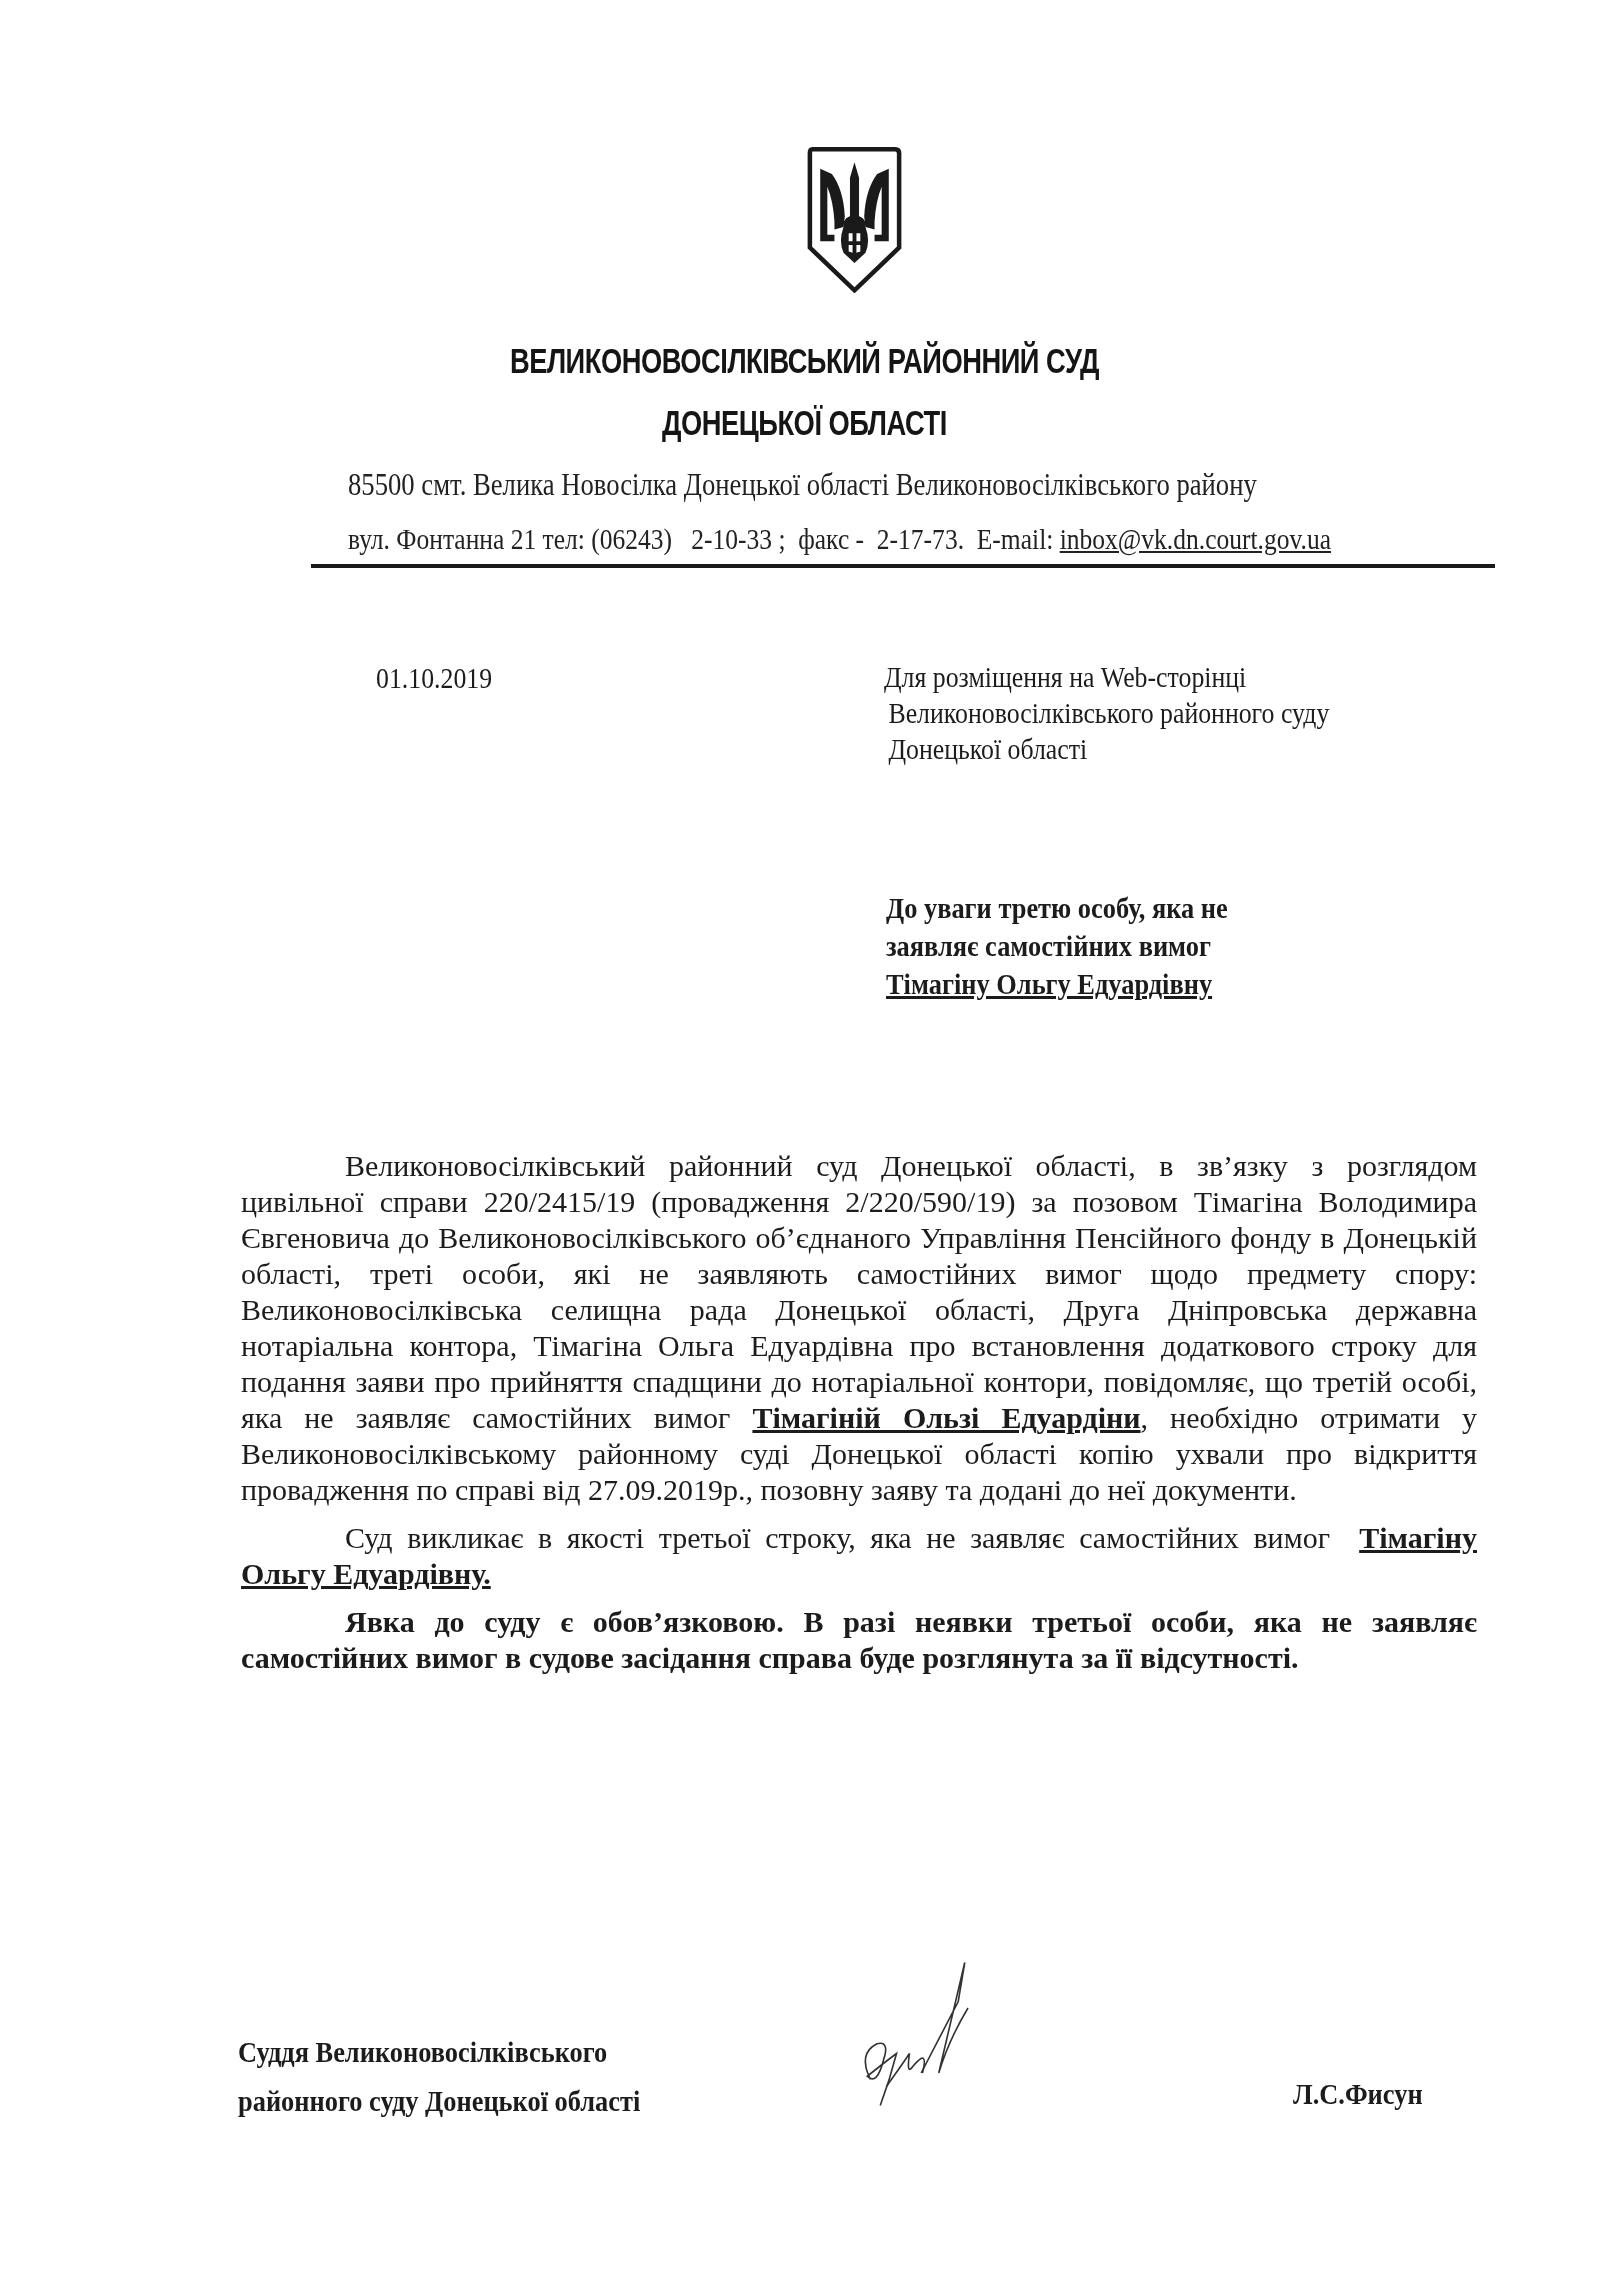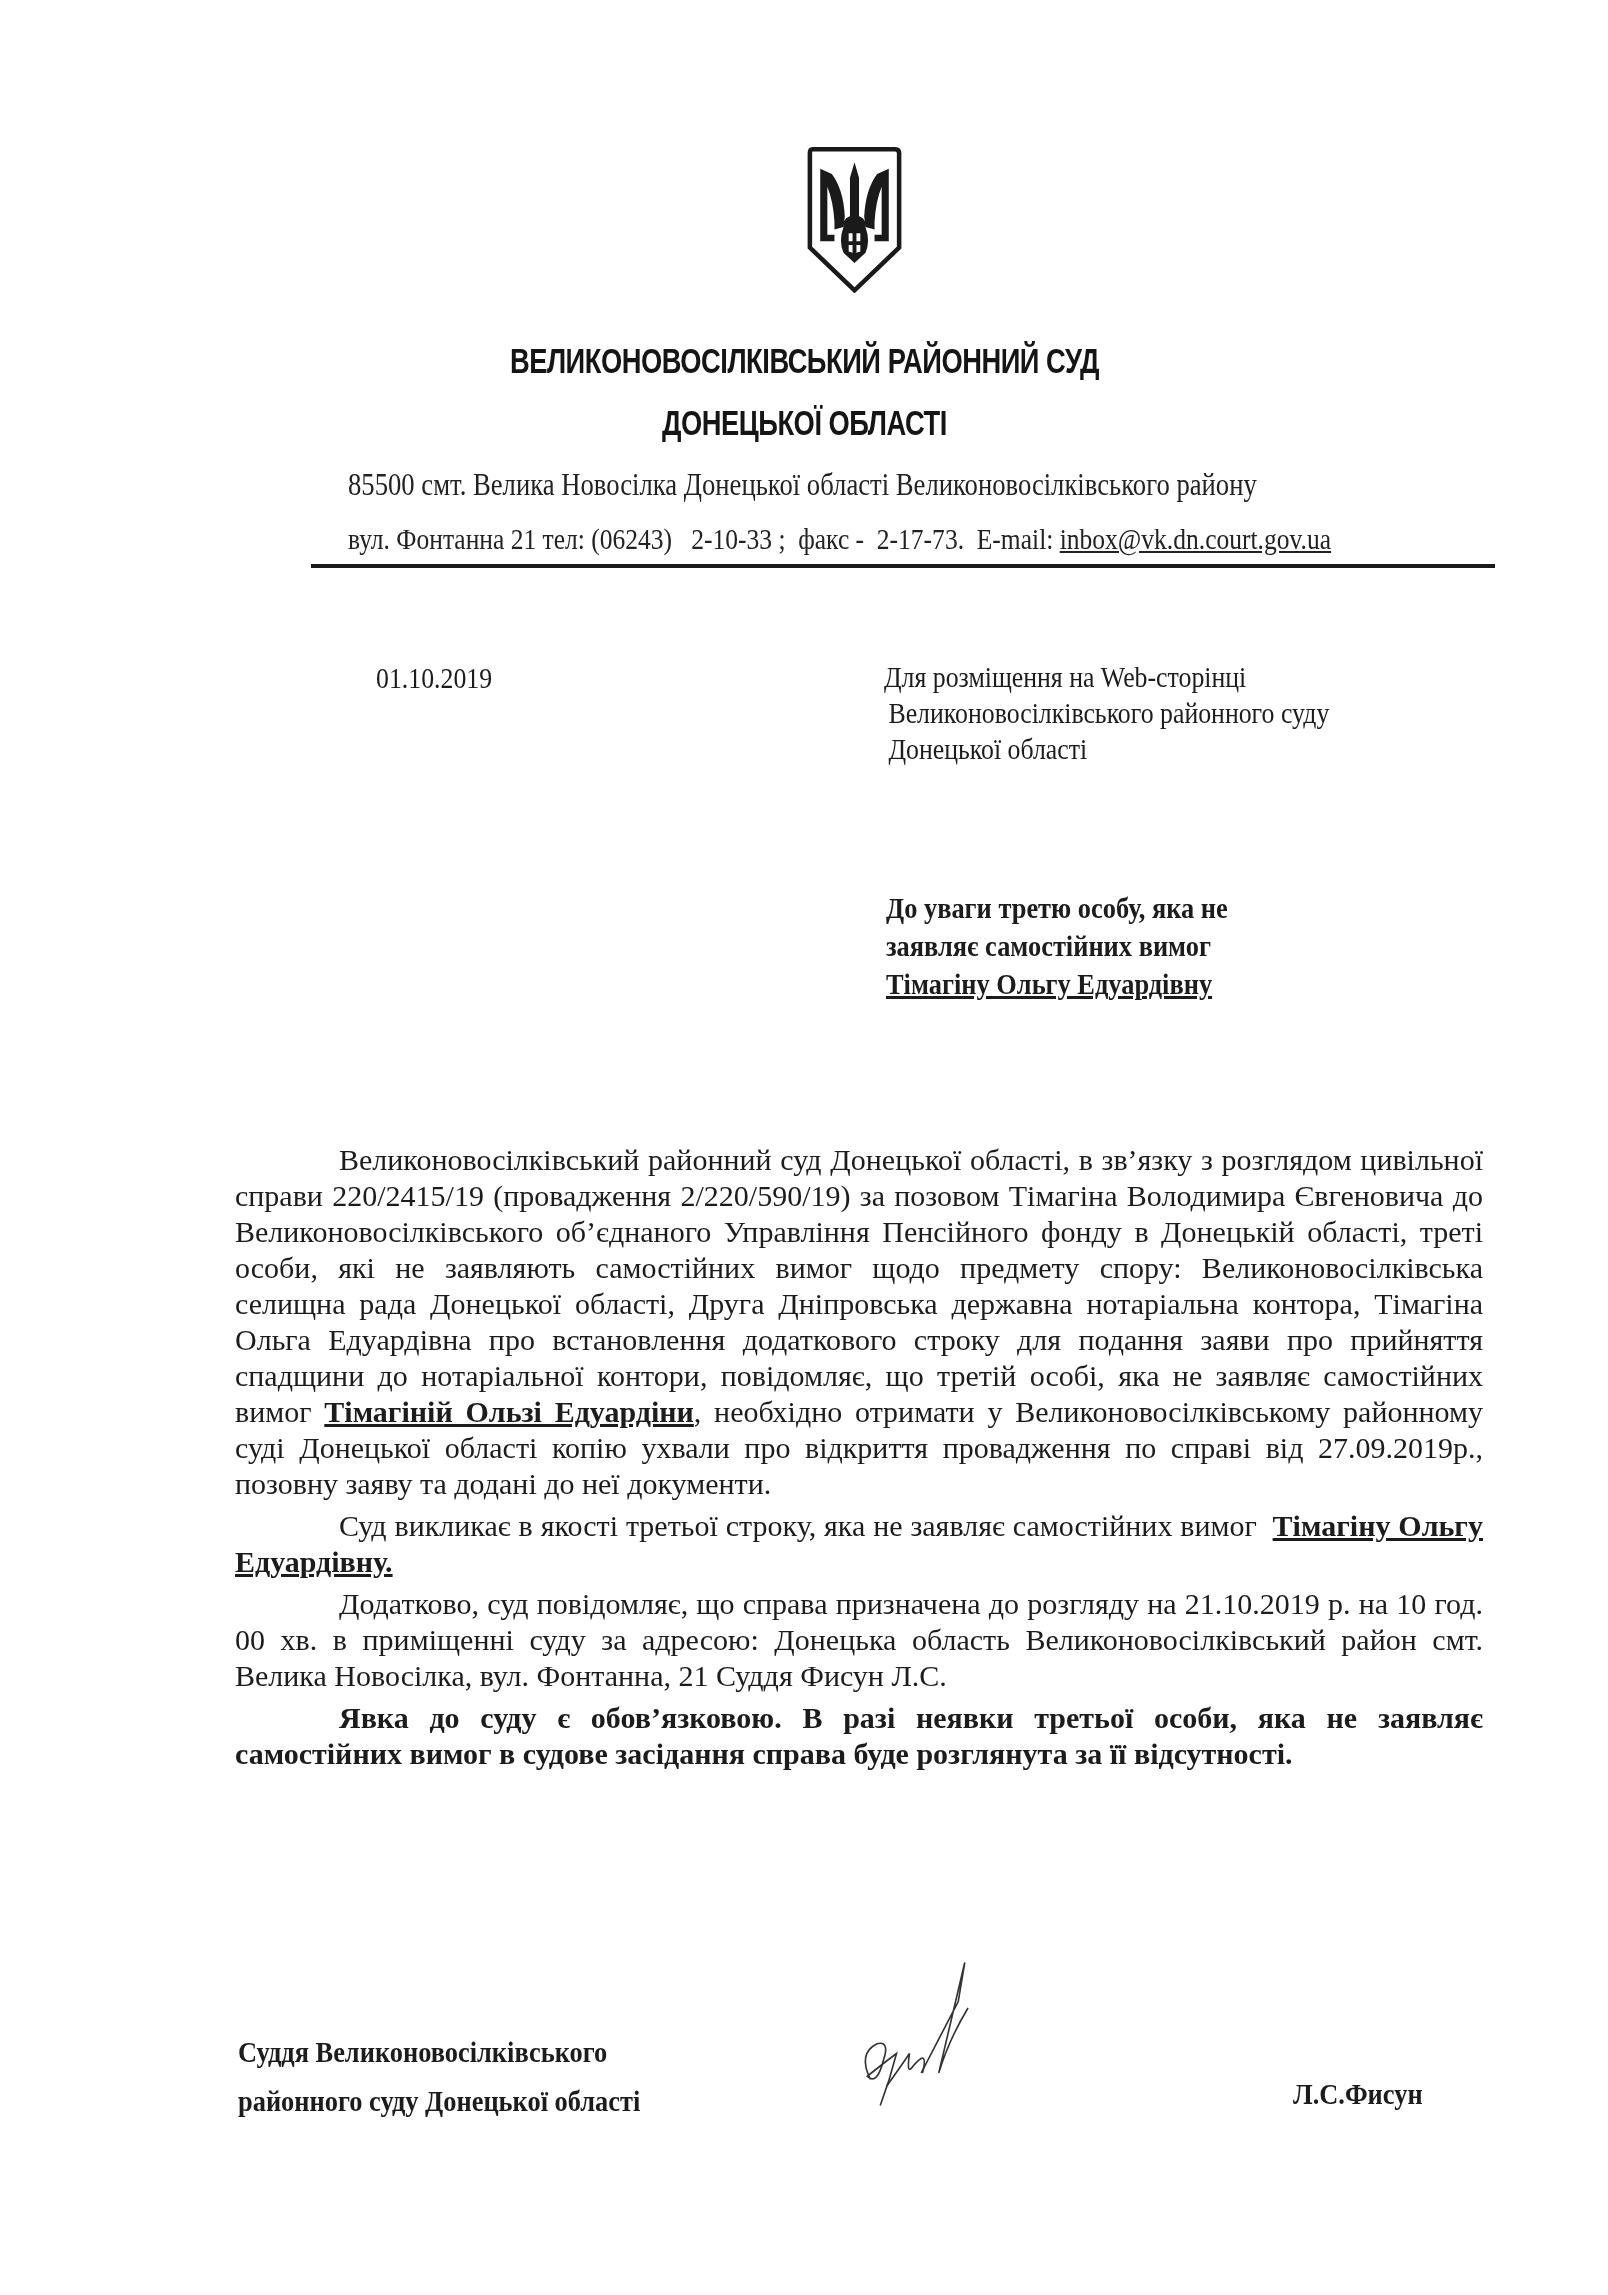--- a/index.html
+++ b/index.html
@@ -15,21 +15,21 @@
   .addr1 { left: 348px; top: 467px; }
   .addr2 { left: 348px; top: 523px; font-size: 29px; transform: scaleX(0.88); }
   .addr2 .email { text-decoration: underline; }
   .rule { left: 311px; top: 564px; width: 1184px; height: 3.9px; background: #1a1a1a; }
   .date { left: 376px; top: 661px; font-size: 30px; transform: scaleX(0.86); transform-origin: 0 50%; }
   .placement { left: 884px; top: 659px; font-size: 30px; line-height: 36px; transform: scaleX(0.86); transform-origin: 0 50%; white-space: nowrap; }
   .placement div:nth-child(n+2) { padding-left: 5.2px; }
   .attention { left: 886px; top: 889px; font-size: 30px; line-height: 38px; font-weight: bold; white-space: nowrap; transform: scaleX(0.88); transform-origin: 0 50%; }
   .attention .u { text-decoration: underline; text-decoration-thickness: 3.2px; }
   .body { left: 229px; top: 1136px; width: 1260px; font-size: 30px; line-height: 36px; text-align: justify; }
-  .body p { margin: 6px; }
+  .body p { margin: 12px; }
   .body .indent { text-indent: 104px; }
   .body .bu { font-weight: bold; text-decoration: underline; text-decoration-thickness: 2.6px; }
   .body .b { font-weight: bold; }
   .sign-title { left: 238px; top: 2027px; font-size: 30px; line-height: 49px; font-weight: bold; transform: scaleX(0.88); transform-origin: 0 50%; white-space: nowrap; }
   .sign-name { left: 1293px; top: 2077px; font-size: 30px; font-weight: bold; transform: scaleX(0.88); transform-origin: 0 50%; white-space: nowrap; }
   .signature { left: 851px; top: 1956px; width: 208px; height: 169px; }
 </style>
 </head>
 <body>
 
@@ -60,21 +60,20 @@
 
 <div class="abs attention">
   <div>До уваги третю особу, яка не</div>
   <div>заявляє самостійних вимог</div>
   <div><span class="u">Тімагіну Ольгу Едуардівну</span></div>
 </div>
 
 <div class="abs body">
   <p class="indent"><span>Великоновосілківський районний суд Донецької області, в зв’язку з розглядом цивільної справи 220/2415/19 (провадження 2/220/590/19) за позовом Тімагіна Володимира Євгеновича до Великоновосілківського об’єднаного Управління Пенсійного фонду в Донецькій області, треті особи, які не заявляють самостійних вимог щодо предмету спору: Великоновосілківська селищна рада Донецької області, Друга Дніпровська державна нотаріальна контора, Тімагіна Ольга Едуардівна про встановлення додаткового строку для подання заяви про прийняття спадщини до нотаріальної контори, повідомляє, що третій особі, яка не заявляє самостійних вимог </span><span class="bu">Тімагіній Ользі Едуардіни</span><span>, необхідно отримати у Великоновосілківському районному суді Донецької області копію ухвали про відкриття провадження по справі від 27.09.2019р., позовну заяву та додані до неї документи.</span></p>
   <p class="indent"><span style="white-space:pre-wrap">Суд викликає в якості третьої строку, яка не заявляє самостійних вимог  </span><span class="bu">Тімагіну Ольгу Едуардівну.</span></p>
-  <p class="indent">Додатково, суд повідомляє, що  справа призначена до розгляду на 21.10.2019 р. на 10 год. 00 хв. в приміщенні суду за адресою: Донецька область Великоновосілківський район смт. Велика Новосілка, вул. Фонтанна, 21 Суддя Фисун Л.С.</p>
   <p class="indent b">Явка до суду є обов’язковою. В разі неявки третьої особи, яка не заявляє самостійних вимог  в судове засідання справа буде розглянута за її відсутності.</p>
 </div>
 
 <div class="abs sign-title">
   <div>Суддя Великоновосілківського</div>
   <div>районного суду Донецької області</div>
 </div>
 
 <svg class="abs signature" viewBox="0 0 320 260">
   <path d="M30 190 Q10 150 40 135 Q60 130 50 160 Q40 200 25 185 Q50 165 70 150 Q60 190 45 230" fill="none" stroke="#333" stroke-width="2.5"></path>

